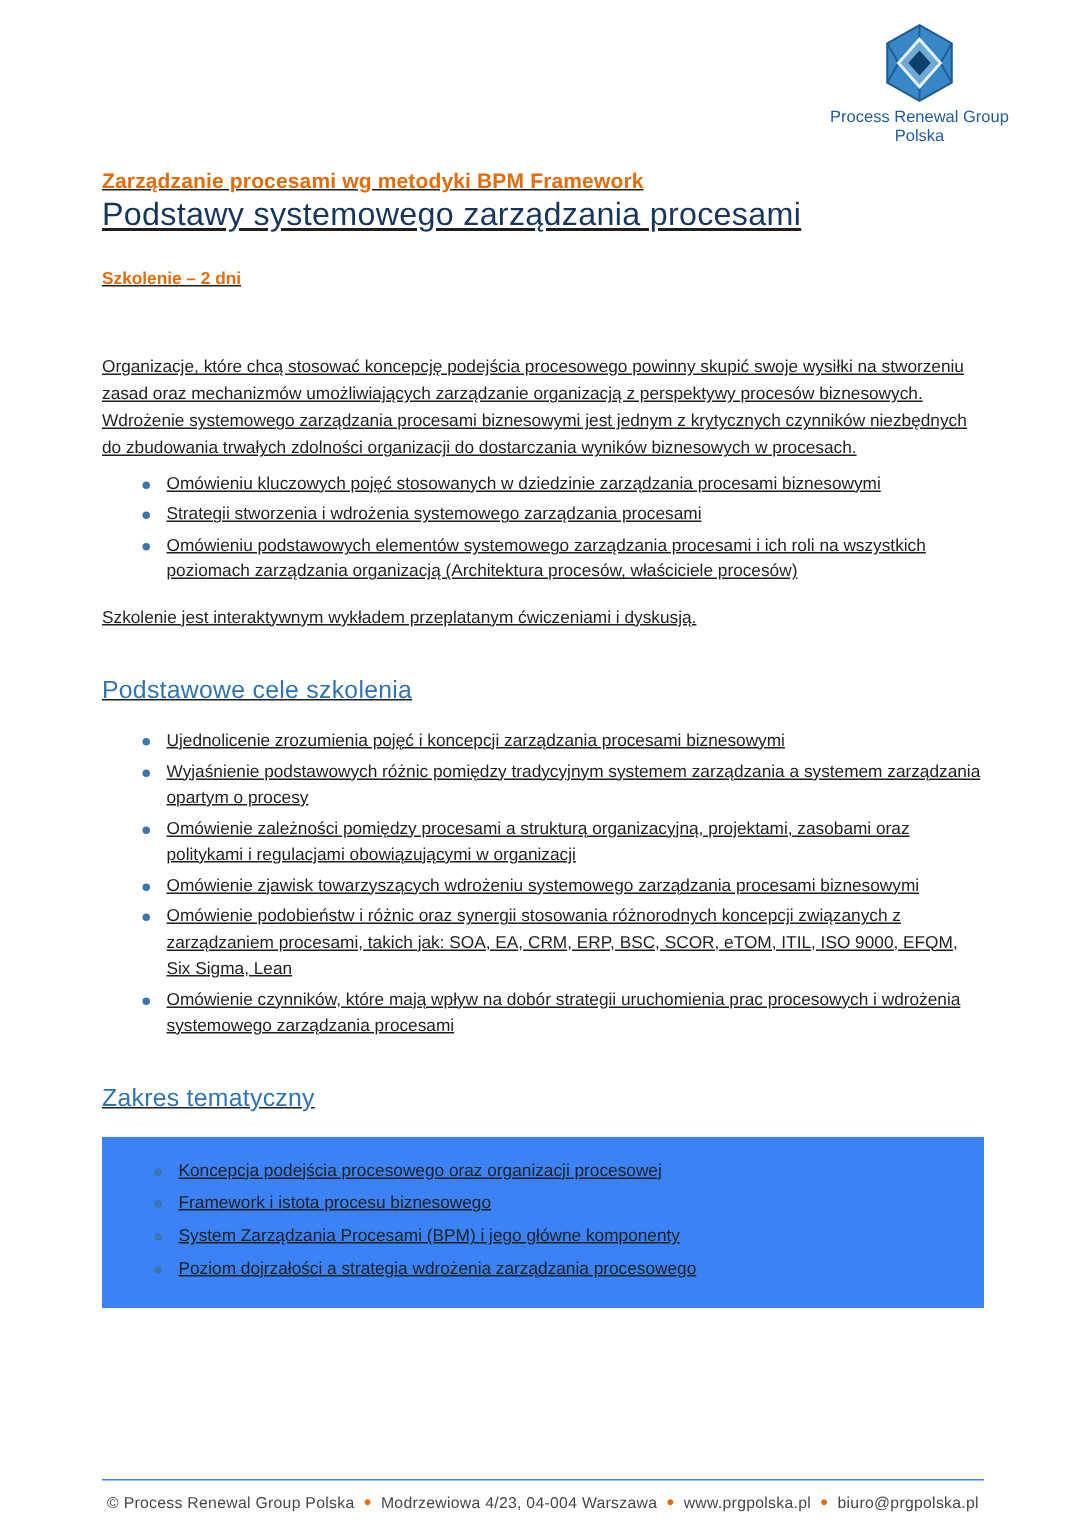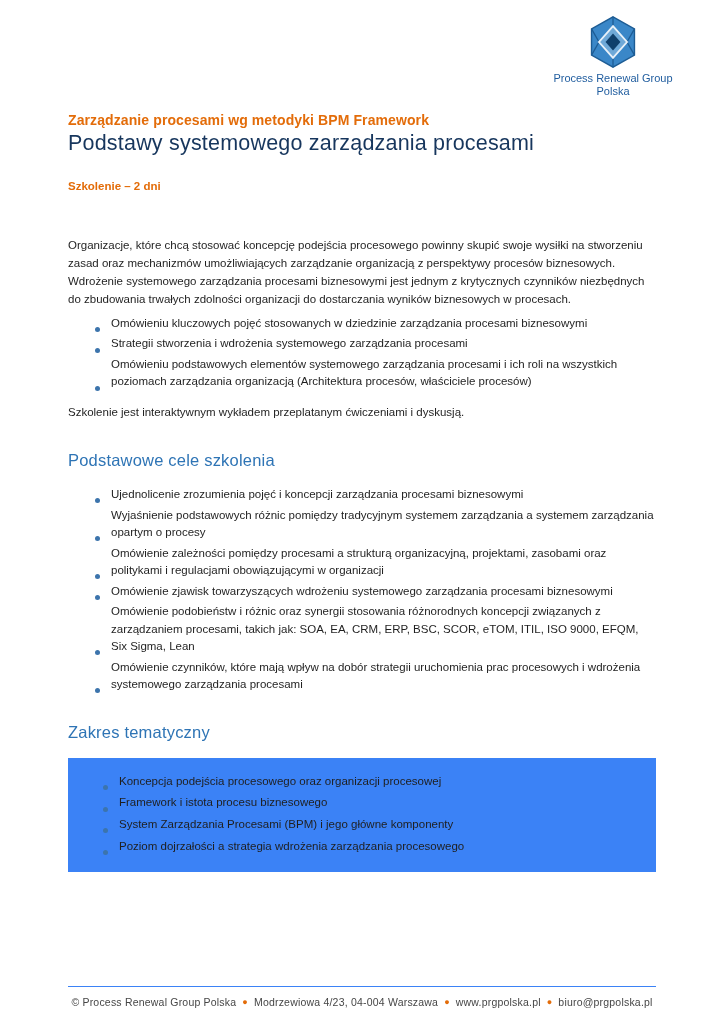--- a/index.html
+++ b/index.html
@@ -12,31 +12,31 @@
     overflow:hidden;
   }
   .page { position:relative; width:724px; height:1024px; background:#fff; }
 
   
   .logo { position:absolute; top:14px; right:46px; width:130px; text-align:center; }
   .logo svg { display:block; margin:0 auto 2px auto; }
   .logo-text { color:#1f5c9e; font-size:11px; line-height:1.2; font-weight:400; }
 
   
-  .content { padding:112px 68px 0 68px; }
+  .content { padding:112px 68px 0 68px;text-decoration:underline; }
 
   .kicker { color:#e36c09; font-size:14px; font-weight:600; letter-spacing:0.1px; }
   .doc-title { color:#17365d; font-size:21.5px; font-weight:400; margin-top:3px; letter-spacing:0.2px; }
   .doc-subtitle { color:#e36c09; font-size:11.5px; font-weight:700; margin-top:24px; }
 
   .para { font-size:11.5px; line-height:1.58; margin-top:44px; white-space:pre-line; }
   .lead { font-size:11.5px; line-height:1.58; margin-top:16px; }
 
   ul.bullets { list-style:none; margin-top:6px; }
-  ul.bullets li { display:flex; align-items:flex-end; margin:3.5px 0; font-size:11.5px; line-height:1.5; }
+  ul.bullets li { display:flex; align-items:flex-start; margin:3.5px 0; font-size:11.5px; line-height:1.5; }
   ul.bullets li .dot {
     flex:0 0 auto; width:5px; height:5px; border-radius:50%;
     background:#3c74ac; margin:6px 11px 0 27px;
   }
   .closing { font-size:11.5px; line-height:1.58; margin-top:12px; }
 
   h2.section { color:#2e74b5; font-size:16.5px; font-weight:400; margin-top:30px; letter-spacing:0.2px; }
   .goals ul.bullets { margin-top:16px; }
 
   .scope-box { background:#3b82f6; margin-top:16px; padding:10px 14px 12px 8px; }

